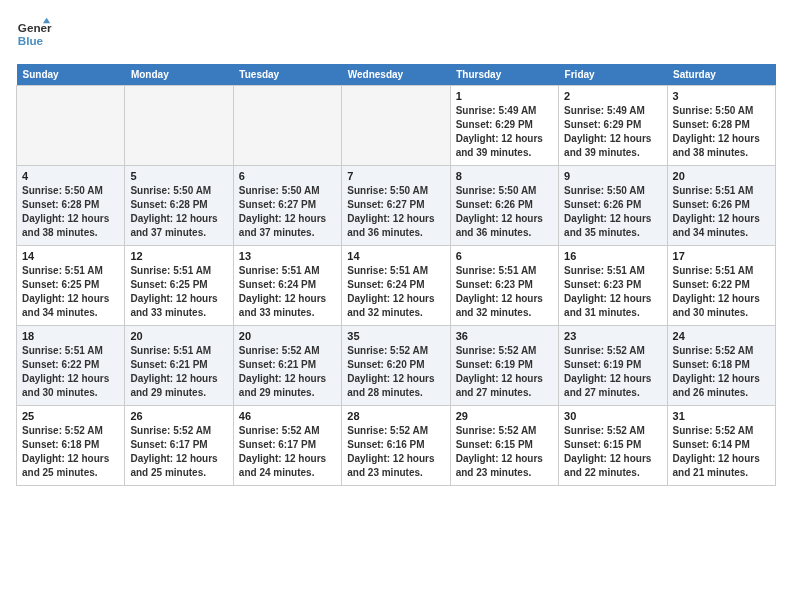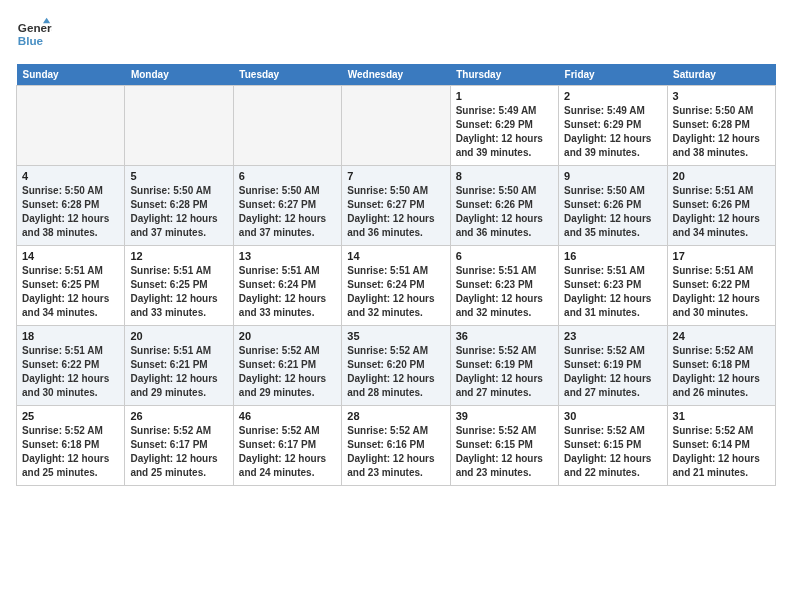--- a/index.html
+++ b/index.html
@@ -314,21 +314,21 @@
 and 24 minutes.</div>
         </td>
         <td>
           <span class="day-number">28</span>
           <div class="day-info" style="white-space: pre-line;">Sunrise: 5:52 AM
 Sunset: 6:16 PM
 Daylight: 12 hours
 and 23 minutes.</div>
         </td>
         <td>
-          <span class="day-number">39</span>
+          <span class="day-number">29</span>
           <div class="day-info" style="white-space: pre-line;">Sunrise: 5:52 AM
 Sunset: 6:15 PM
 Daylight: 12 hours
 and 23 minutes.</div>
         </td>
         <td>
           <span class="day-number">30</span>
           <div class="day-info" style="white-space: pre-line;">Sunrise: 5:52 AM
 Sunset: 6:15 PM
 Daylight: 12 hours

